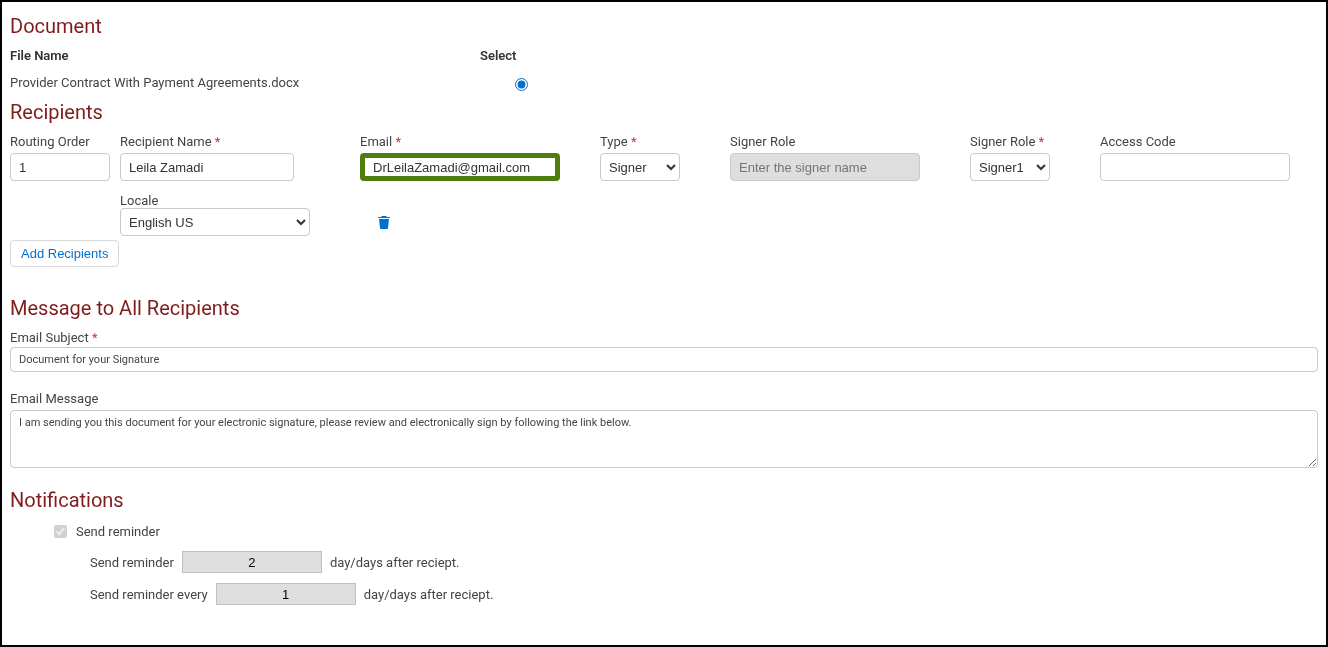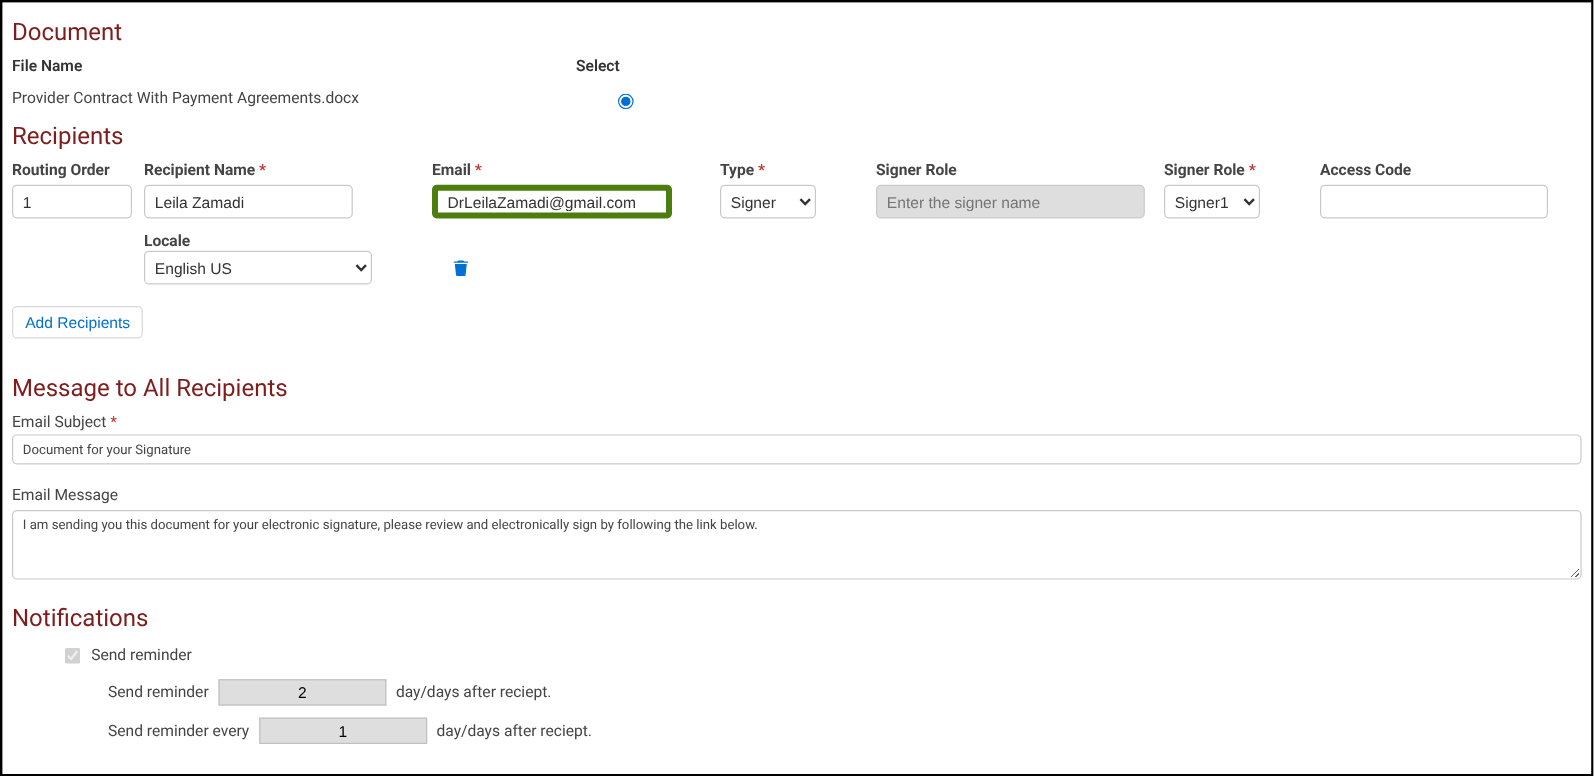--- a/index.html
+++ b/index.html
@@ -34,21 +34,21 @@
   input[type=radio] { accent-color:#0070d2; }
 
   .recipients-row {
     display: grid;
     grid-template-columns: 100px 230px 230px 120px 230px 120px 230px;
     gap: 0 10px;
     align-items: start;
     font-size: 13px;
   }
   .recipients-row .col { display:flex; flex-direction:column; }
-  .label { font-weight:700; color:#444; margin-bottom:4px; font-size:13px;}
+  .label { font-weight:400; color:#444; margin-bottom:4px; font-size:13px;}
   .req::after { content:" *"; color:#c23934; }
   input.text, select.sel {
     border:1px solid #c9c9c9;
     border-radius:4px;
     padding:4px 8px;
     font-size:13px;
     height:28px;
     background:#fff;
     color:#333;
     width:100%;
@@ -74,21 +74,21 @@
     padding-left: 18px;
   }
   .btn-outline {
     border:1px solid #d8d8d8;
     background:#fff;
     color:#0070d2;
     padding:5px 10px;
     border-radius:4px;
     font-size:13px;
     cursor:pointer;
-    margin-top:18px;
+    margin-top:4px;
   }
   .full-label { font-size:13px; color:#444; margin-bottom:2px; display:block;}
   input.full, textarea.full {
     width:100%;
     border:1px solid #c9c9c9;
     border-radius:4px;
     padding:5px 8px;
     font-size:11px;
     color:#444;
     font-family:inherit;
@@ -140,21 +140,21 @@
       <input class="text focused" style="width: 200px;" value="DrLeilaZamadi@gmail.com">
     </div>
     <div class="col">
       <span class="label req">Type</span>
       <select class="sel" style="width:80px">
         <option>Signer</option>
       </select>
     </div>
     <div class="col">
       <span class="label">Signer Role</span>
-      <input class="text disabled" disabled="" style="width: 224px;" placeholder="Enter the signer name">
+      <input class="text disabled" disabled="" style="width: 190px;" placeholder="Enter the signer name">
     </div>
     <div class="col">
       <span class="label req">Signer Role</span>
       <select class="sel" style="width:80px">
         <option>Signer1</option>
       </select>
     </div>
     <div class="col">
       <span class="label">Access Code</span>
       <input class="text" style="width: 190px;" value="">

